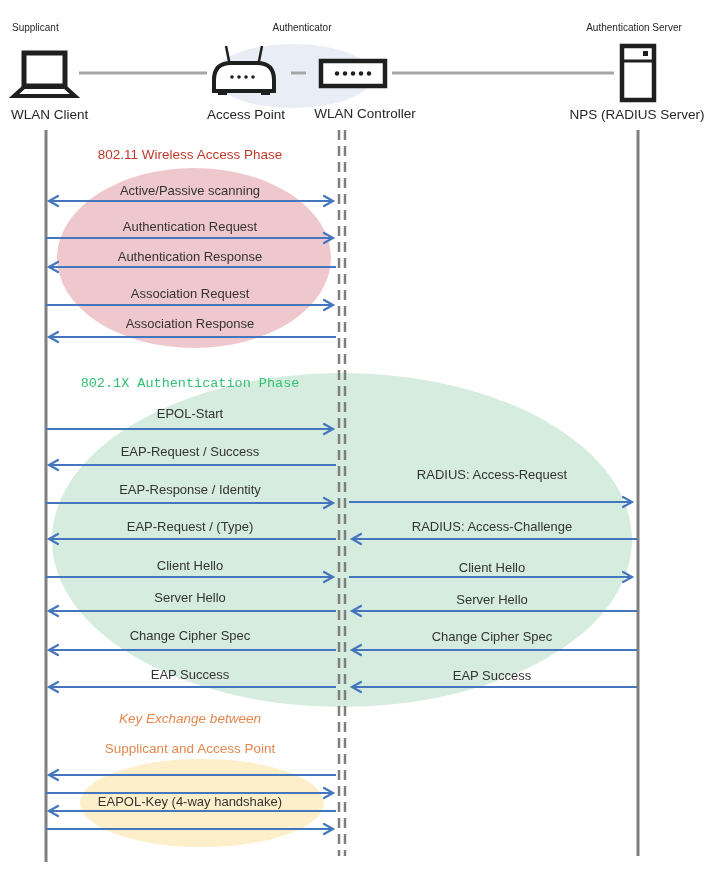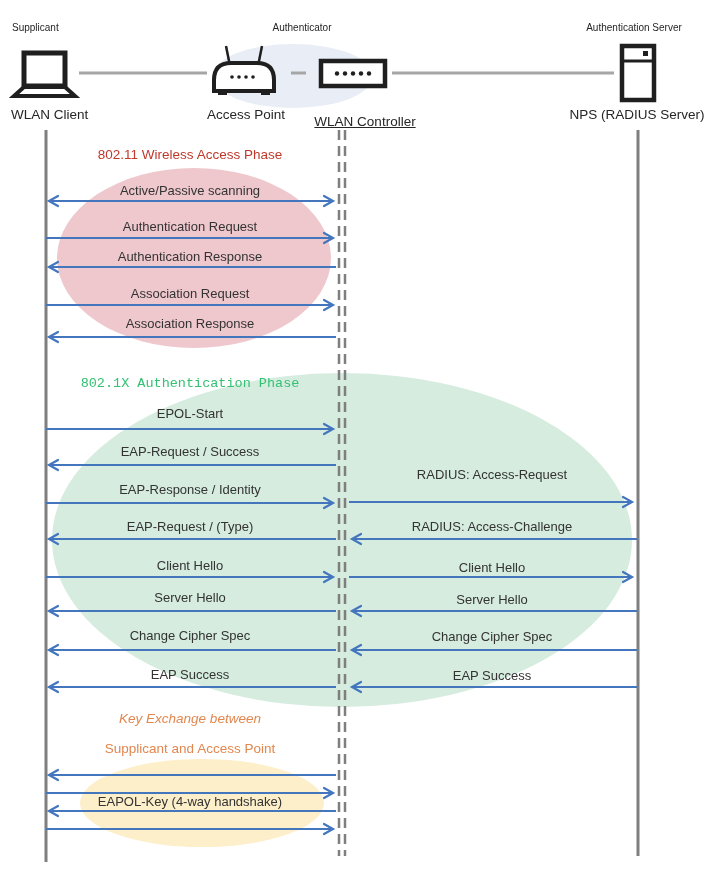--- a/index.html
+++ b/index.html
@@ -114,21 +114,21 @@
     <line class="msg" x1="637" y1="650" x2="352" y2="650" marker-end="url(#ah)"></line>
     <line class="msg" x1="637" y1="687" x2="352" y2="687" marker-end="url(#ah)"></line>
   </svg>
 
   <div class="role" style="left:12px;top:20px;">Supplicant</div>
   <div class="role" style="left:202px;top:20px;width:200px;text-align:center;">Authenticator</div>
   <div class="role" style="left:554px;top:20px;width:160px;text-align:center;">Authentication Server</div>
 
   <div class="device" style="left:11px;top:107px;text-align:left;">WLAN Client</div>
   <div class="device" style="left:166px;top:107px;width:160px;">Access Point</div>
-  <div class="device" style="left:285px;top:114px;width:160px;text-decoration:underline;">WLAN Controller</div>
+  <div class="device" style="left:285px;top:106px;width:160px;">WLAN Controller</div>
   <div class="device" style="left:552px;top:107px;width:170px;">NPS (RADIUS Server)</div>
 
   <div class="lbl left-col phase-title p1" style="top:146px;">802.11 Wireless Access Phase</div>
   <div class="lbl left-col phase-title p2" style="top:375px;">802.1X Authentication Phase</div>
   <div class="lbl left-col phase-title p3" style="top:710px;font-style:italic;">Key Exchange between</div>
   <div class="lbl left-col phase-title p3" style="top:740px;">Supplicant and Access Point</div>
 
   <div class="lbl left-col" style="top:182px;">Active/Passive scanning</div>
   <div class="lbl left-col" style="top:218px;text-align:center;">Authentication Request</div>
   <div class="lbl left-col" style="top:248px;">Authentication Response</div>

